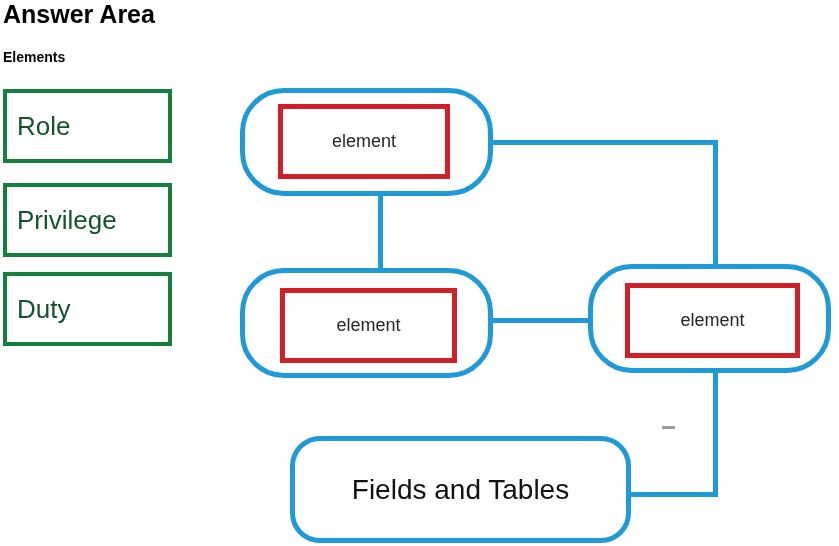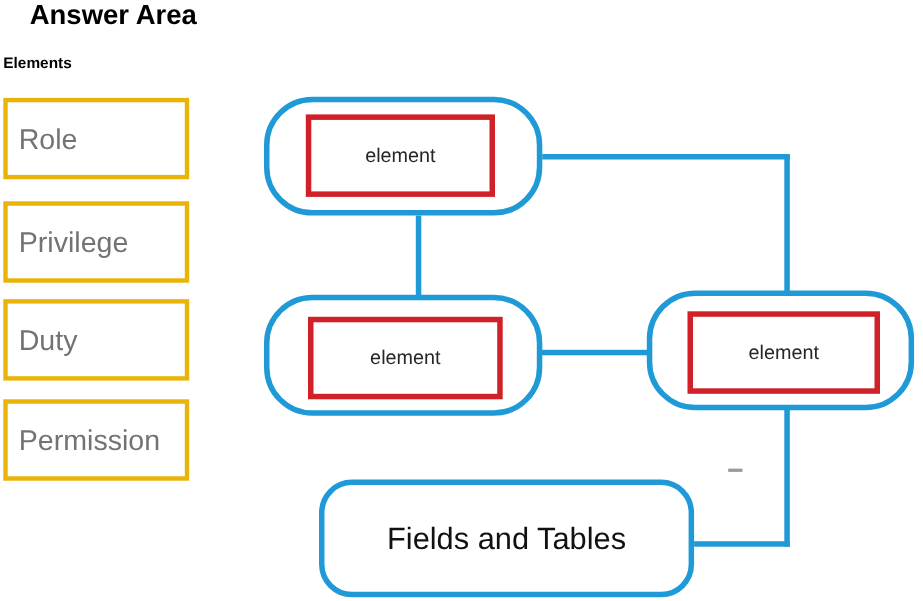--- a/index.html
+++ b/index.html
@@ -13,43 +13,42 @@
     background: #ffffff;
     overflow: hidden;
   }
 
   .page-title {
     position: absolute;
     left: 3px; top: 0px;
     font-size: 25px;
     font-weight: 700;
     color: #000000;
-    margin-left: 24px;
   }
   .section-label {
     position: absolute;
     left: 3px; top: 49px;
     font-size: 14px;
     font-weight: 700;
     color: #000000;
   }
 
   
   .option-box {
     position: absolute;
     left: 3px;
     width: 169px;
     height: 74px;
-    border: 4px solid #eab308;
+    border: 4px solid #15803d;
     background: #ffffff;
     display: flex;
     align-items: center;
     padding-left: 10px;
     font-size: 26px;
-    color: #737373;
+    color: #14532d;
     cursor: grab;
   }
   .option-role       { top: 89px;  }
   .option-privilege  { top: 183px; }
   .option-duty       { top: 272px; text-align: right; }
   .option-permission { top: 363px; }
 
   
   .node {
     position: absolute;
@@ -113,23 +112,20 @@
 
   <div class="option-box option-role">
     <span>Role</span>
   </div>
   <div class="option-box option-privilege">
     <span>Privilege</span>
   </div>
   <div class="option-box option-duty">
     <span>Duty</span>
   </div>
-  <div class="option-box option-permission">
-    <span>Permission</span>
-  </div>
 
   <div class="connector line-top-to-mleft"></div>
   <div class="connector line-top-to-right-h"></div>
   <div class="connector line-top-to-right-v"></div>
   <div class="connector line-mleft-to-mright"></div>
   <div class="connector line-mright-down"></div>
   <div class="connector line-bottom-h"></div>
   <div class="stray-dash"></div>
 
   <div class="node node-top"></div>

